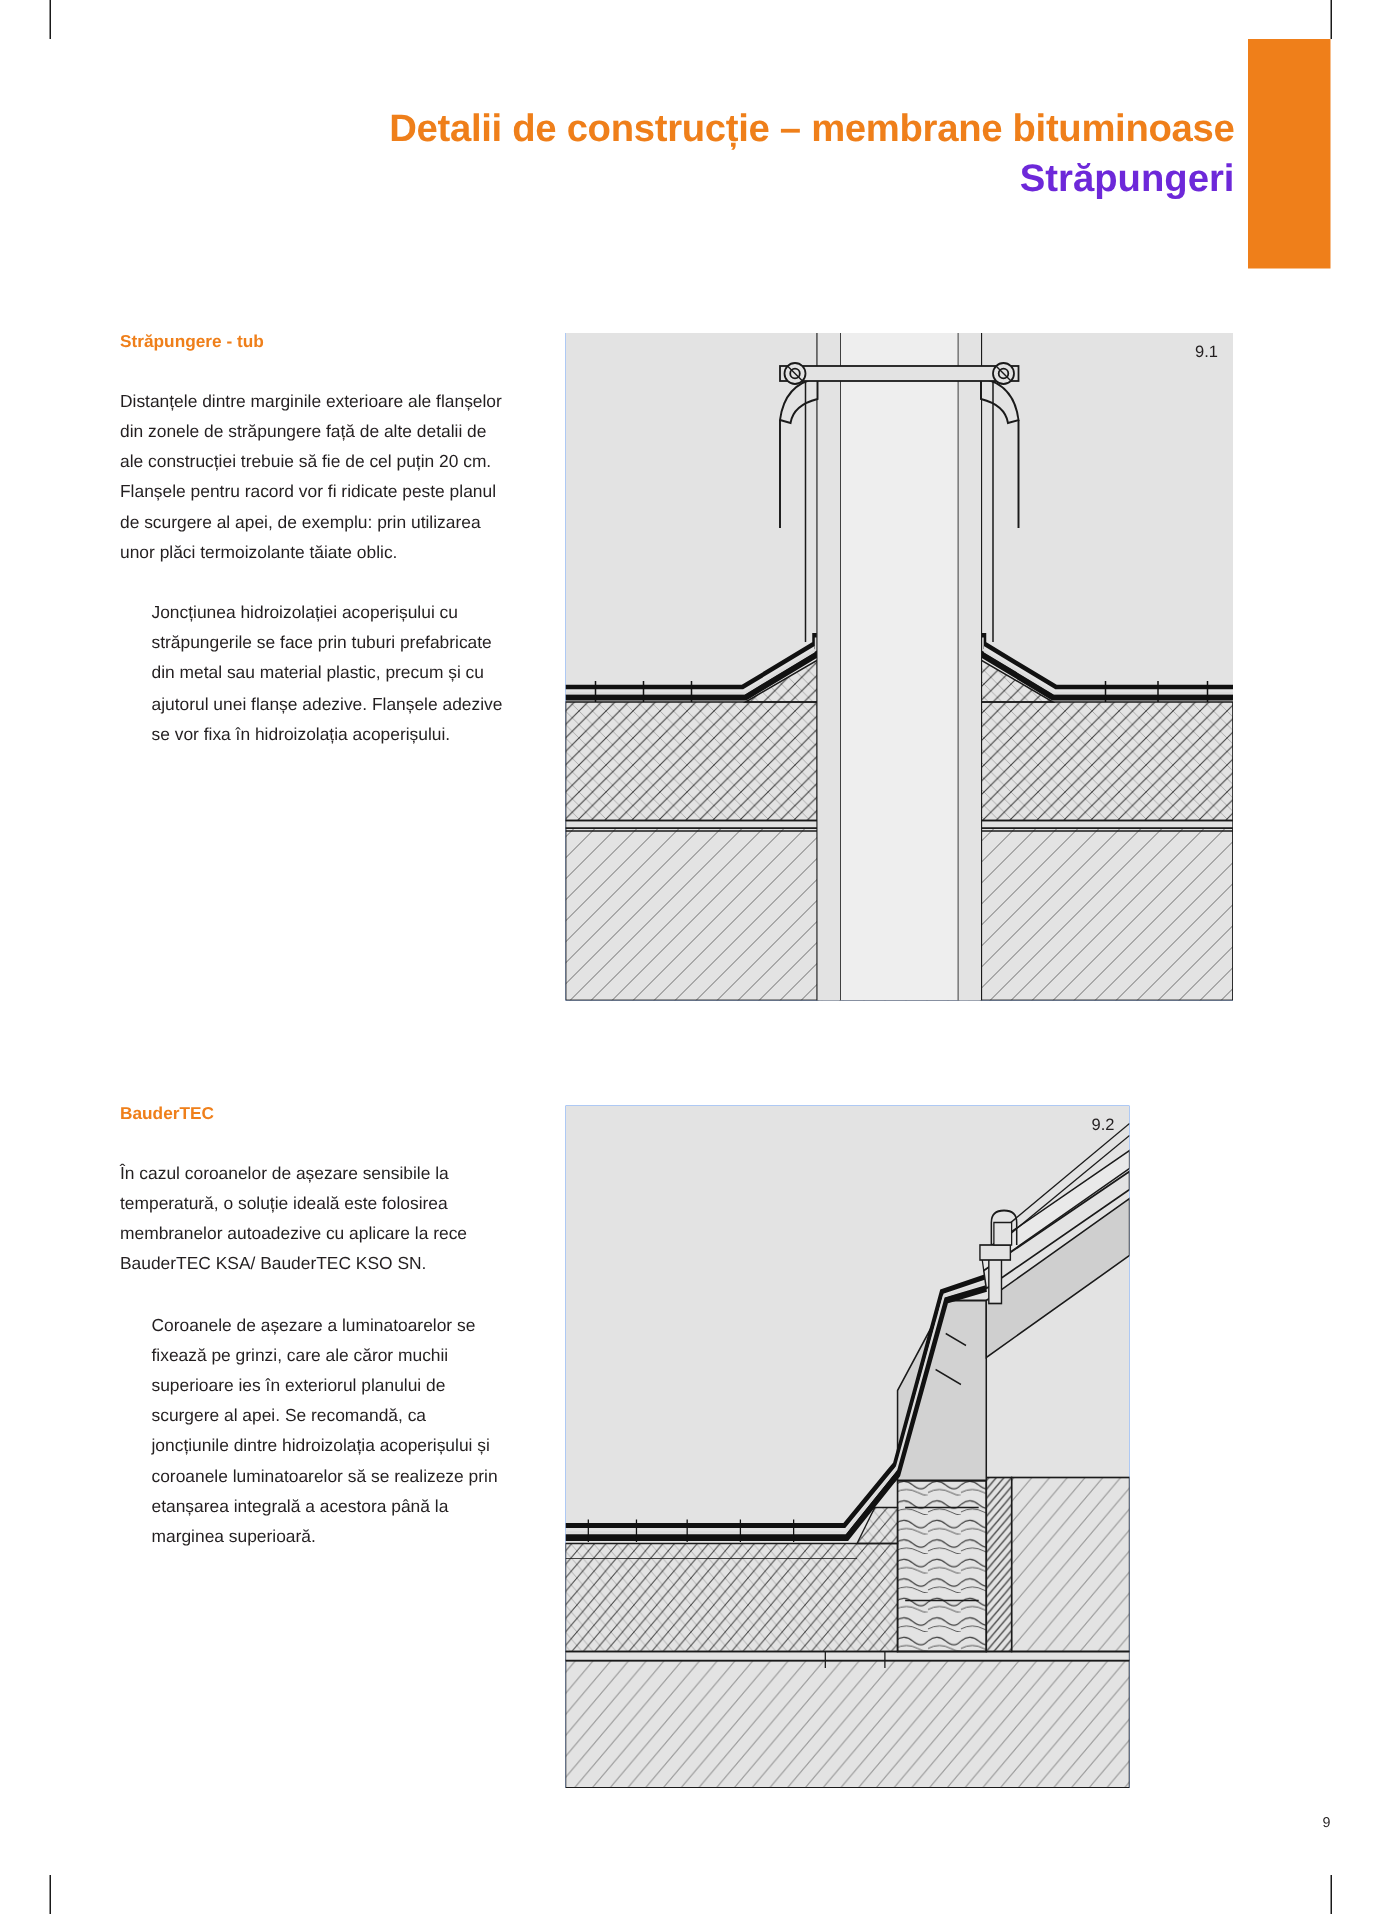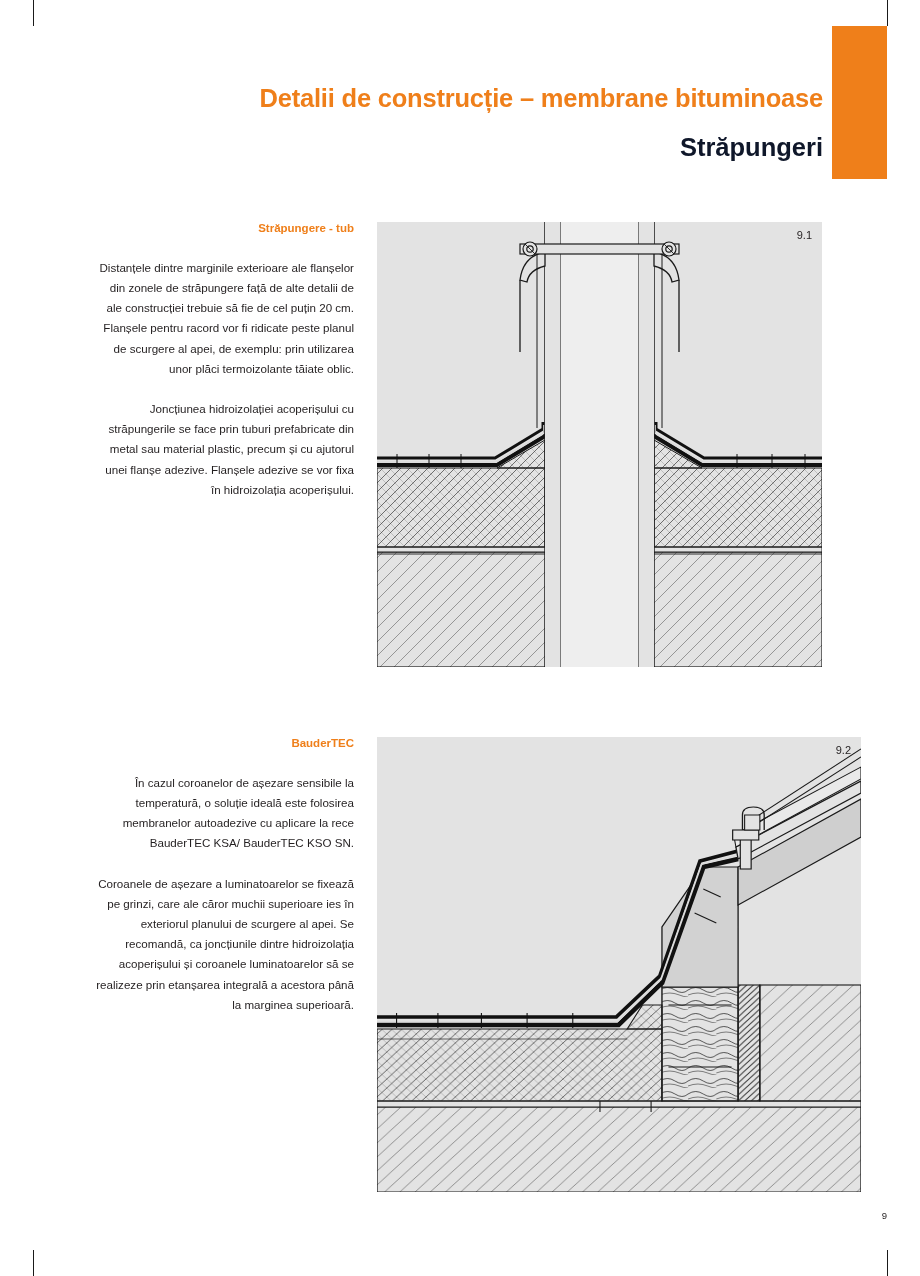--- a/index.html
+++ b/index.html
@@ -32,75 +32,74 @@
     top: 26px;
     width: 55px;
     height: 153px;
     background: #ef7f1a;
   }
 
   
   .title-block {
     position: absolute;
     left: 96px;
-    top: 84px;
+    top: 72px;
     width: 727px;
     text-align: right;
   }
   .title-main {
     color: #ef7f1a;
     font-size: 25.5px;
     font-weight: bold;
     letter-spacing: -0.2px;
     line-height: 1.15;
   }
   .title-sub {
-    color: #0f172a;
+    color: #6d28d9;
     font-size: 25.5px;
     font-weight: bold;
     line-height: 1.15;
-    margin-top: 20px;
+    margin-top: 4px;
   }
 
   
   .section {
     position: absolute;
   }
   .section-1 { left: 0; top: 222px; }
   .section-2 { left: 0; top: 737px; }
 
   .text-col {
     position: absolute;
-    left: 96px;
+    left: 80px;
     width: 258px;
-    text-align: right;
   }
   .sec-heading {
     color: #ef7f1a;
     font-size: 11.5px;
     font-weight: bold;
     margin: 0 0 22px 0;
     line-height: 1.2;
   }
   .para {
     color: #231f20;
     font-size: 11.6px;
     line-height: 20.2px;
     margin: 0 0 20px 0;
   }
-  .para:last-child { margin-bottom: 0; }
+  .para:last-child { margin-bottom: 0; margin-left: 21px; }
 
   
   .figure {
     position: absolute;
     background: #3b82f6;
     border: 0;
   }
   .fig1 { left: 377px; top: 0; width: 445px; height: 445px; }
-  .fig2 { left: 377px; top: 0; width: 484px; height: 455px; }
+  .fig2 { left: 377px; top: 0; width: 376px; height: 455px; }
   .fig-num {
     position: absolute;
     right: 10px;
     top: 7px;
     font-size: 11px;
     color: #231f20;
     z-index: 30;
   }
   .fig-svg {
     position: absolute;

